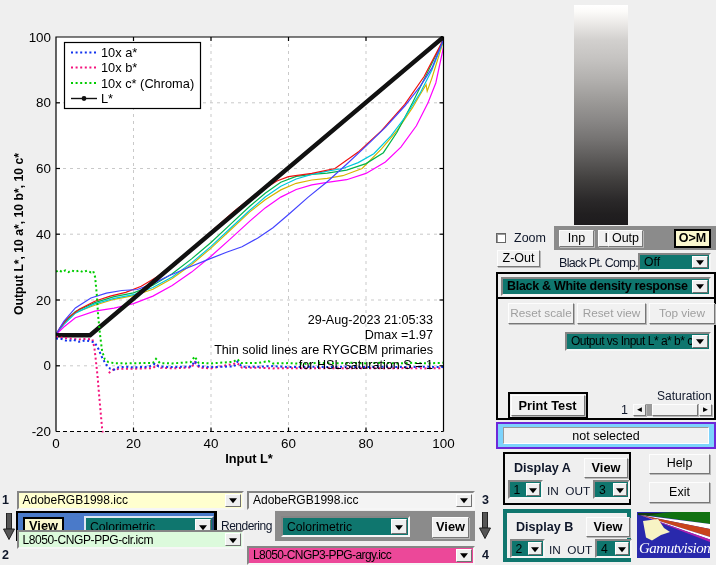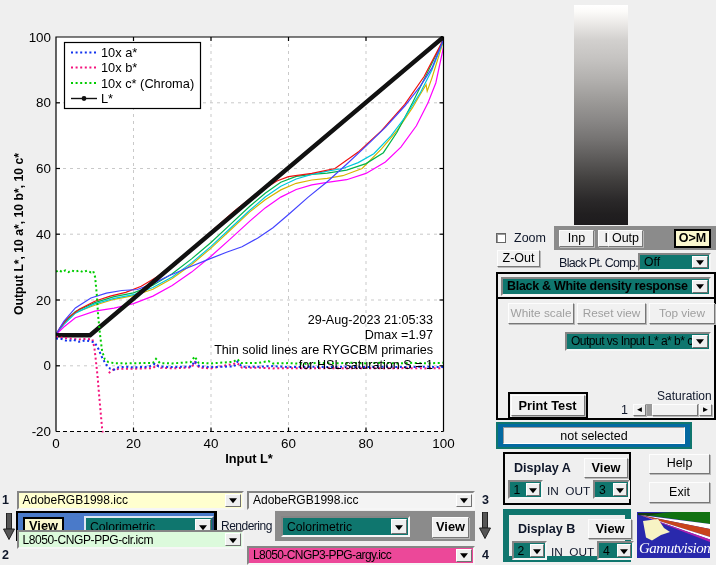--- a/index.html
+++ b/index.html
@@ -102,54 +102,54 @@
 <div class="cb" style="left:638px;top:253px;width:73px;height:18px">
     <span class="tx">Off</span>
     <span class="da"></span>
   </div>
 <div class="a" style="left:496px;top:272px;width:220px;height:148px;border:2px solid #000"></div>
 <div class="a" style="left:496px;top:296.5px;width:220px;height:2px;background:#000"></div>
 <div class="cb" style="left:501px;top:276.5px;width:210px;height:19px">
     <span class="tx bold" style="font-size:12.5px;letter-spacing:-0.3px">Black &amp; White density response</span>
     <span class="da"></span>
   </div>
-<div class="b" style="left:508px;top:303px;width:66px;height:21px;color:#9f9f9f;line-height:18px;font-size:11.8px">White scale</div>
+<div class="b" style="left:508px;top:303px;width:66px;height:21px;color:#9f9f9f;line-height:18px;font-size:11.8px">Reset scale</div>
 <div class="b" style="left:577px;top:303px;width:69px;height:21px;color:#9f9f9f;line-height:18px;font-size:11.8px">Reset view</div>
 <div class="b" style="left:649px;top:303px;width:66px;height:21px;color:#9f9f9f;line-height:18px;font-size:11.8px">Top view</div>
 <div class="cb" style="left:565px;top:331.5px;width:146px;height:19.5px">
     <span class="tx" style="font-size:12px;letter-spacing:-0.5px">Output vs Input L* a* b* c*</span>
     <span class="da"></span>
   </div>
 <div class="a" style="left:507.5px;top:391.5px;width:80px;height:27px;border:2px solid #000;background:#f1f1f1">
     <div class="b" style="left:1px;top:1px;right:1px;bottom:1px;font-weight:bold;line-height:20px;font-size:12.8px">Print Test</div>
   </div>
 <div class="t" style="left:657px;top:389px;font-size:12px">Saturation</div>
 <div class="t" style="left:621px;top:403px">1</div>
 <div class="a" style="left:633px;top:404px;width:79px;height:12px;background:#9a9a9a">
     <div class="b" style="left:0;top:0;width:13px;height:12px;line-height:9px;font-size:8px">◄</div>
     <div class="b" style="left:19px;top:0;width:46px;height:12px"></div>
     <div class="b" style="left:66px;top:0;width:13px;height:12px;line-height:9px;font-size:8px">►</div>
   </div>
-<div class="a" style="left:496px;top:421.5px;width:196px;height:27px;border:2px solid #0f766e;background:#0369a1">
+<div class="a" style="left:496px;top:421.5px;width:220px;height:27px;border:2px solid #6d28d9;background:#7dd3fc">
     <div class="a" style="left:5px;top:3px;right:5px;bottom:3px;background:#f1f1f1;border:1px solid;border-color:#9a9a9a #fff #fff #9a9a9a;text-align:center;font-size:12.5px;line-height:16px">not selected</div>
   </div>
 <div class="a" style="left:503px;top:451.5px;width:128px;height:53px;border:2px solid #000">
     <div class="t bold" style="left:9px;top:7px;font-size:12.6px">Display A</div>
     <div class="b bold" style="left:79px;top:4px;width:44px;height:20px;line-height:17px;font-size:12.8px">View</div>
     <div class="cb" style="left:2.5px;top:26.5px;width:35px;height:19px">
       <span class="tx">1</span>
       <span class="da" style="width:14px"></span>
     </div>
     <div class="t" style="left:42px;top:30.5px;font-size:11.8px">IN&nbsp;&nbsp;OUT</div>
     <div class="cb" style="left:88px;top:26.5px;width:36.5px;height:19px">
       <span class="tx">3</span>
       <span class="da" style="width:14px"></span>
     </div>
   </div>
-<div class="a" style="left:503px;top:508.5px;width:128px;height:53px;border:6px solid #0f766e">
+<div class="a" style="left:503px;top:508.5px;width:128px;height:53px;border:4px solid #0f766e">
     <div class="t bold" style="left:9px;top:7px;font-size:12.6px">Display B</div>
     <div class="b bold" style="left:79px;top:4px;width:44px;height:20px;line-height:17px;font-size:12.8px">View</div>
     <div class="cb" style="left:2.5px;top:26.5px;width:35px;height:19px">
       <span class="tx">2</span>
       <span class="da" style="width:14px"></span>
     </div>
     <div class="t" style="left:42px;top:30.5px;font-size:11.8px">IN&nbsp;&nbsp;OUT</div>
     <div class="cb" style="left:88px;top:26.5px;width:36.5px;height:19px">
       <span class="tx">4</span>
       <span class="da" style="width:14px"></span>

